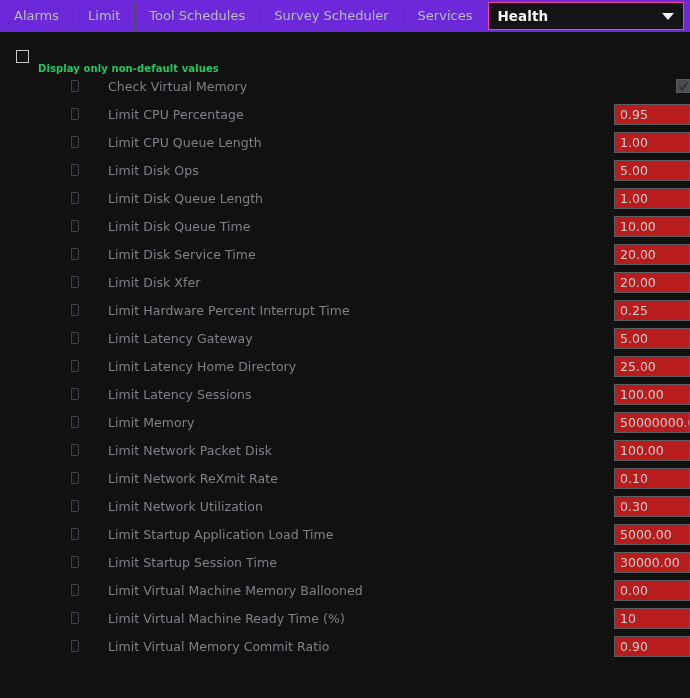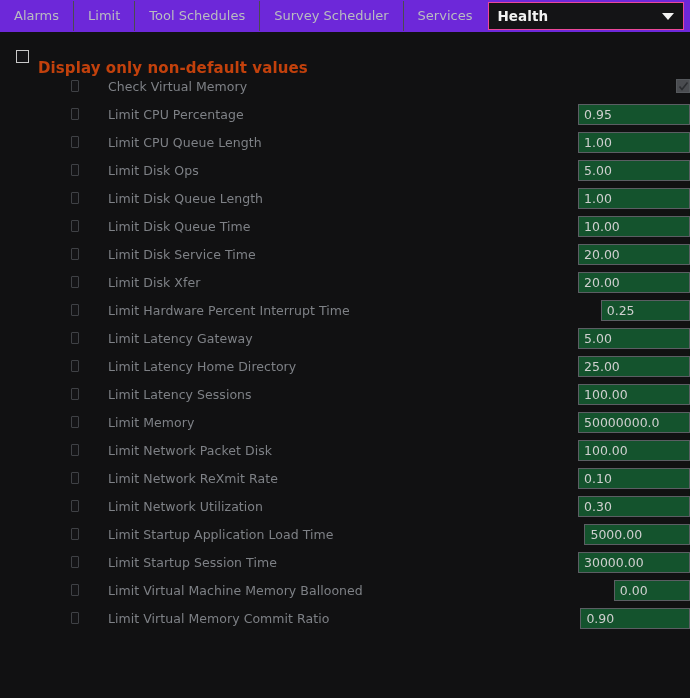--- a/index.html
+++ b/index.html
@@ -80,23 +80,23 @@
   .hdr-box {
     width: 13px;
     height: 13px;
     border: 1px solid #c9c9c9;
     background: #141416;
     box-sizing: border-box;
     margin-right: 9px;
     cursor: pointer;
   }
   .hdr-label {
-    font-size: 15px;
+    font-size: 10px;
     font-weight: bold;
-    color: #c2410c;
+    color: #22c55e;
     letter-spacing: .1px;
     margin-top: 24px;
   }
 
   
   #rows { margin-top: 3px; }
   .row {
     height: 28px;
     display: flex;
     align-items: center;
@@ -113,25 +113,25 @@
     cursor: pointer;
   }
   .row-label {
     font-size: 12.5px;
     color: #7e8186;
     margin-left: 29px;
     white-space: nowrap;
     letter-spacing: .05px;
   }
   .row-field {
-    width: 112px;
+    width: 76px;
     height: 21px;
     box-sizing: border-box;
     border: 1px solid #5b5e63;
-    background: #14532d;
+    background: #b91c1c;
     color: #cfcfcf;
     font-family: "DejaVu Sans", "Liberation Sans", sans-serif;
     font-size: 12.5px;
     line-height: 19px;
     padding: 0 5px;
     margin-left: 7px;
     overflow: hidden;
     white-space: nowrap;
     cursor: text;
   }
@@ -288,17 +288,23 @@
       <div class="row-field">30000.00</div>
     </div>
     <div class="row">
       <span class="row-box"></span>
       <span class="row-label">Limit Virtual Machine Memory Ballooned</span>
       <span class="spacer-label" style="min-width: 244px;"></span>
       <div class="row-field">0.00</div>
     </div>
     <div class="row">
       <span class="row-box"></span>
+      <span class="row-label">Limit Virtual Machine Ready Time (%)</span>
+      <span class="spacer-label" style="min-width: 244px;"></span>
+      <div class="row-field">10</div>
+    </div>
+    <div class="row">
+      <span class="row-box"></span>
       <span class="row-label">Limit Virtual Memory Commit Ratio</span>
       <span class="spacer-label" style="min-width: 244px;"></span>
       <div class="row-field">0.90</div>
     </div>
   </div>
 
 </body></html>

